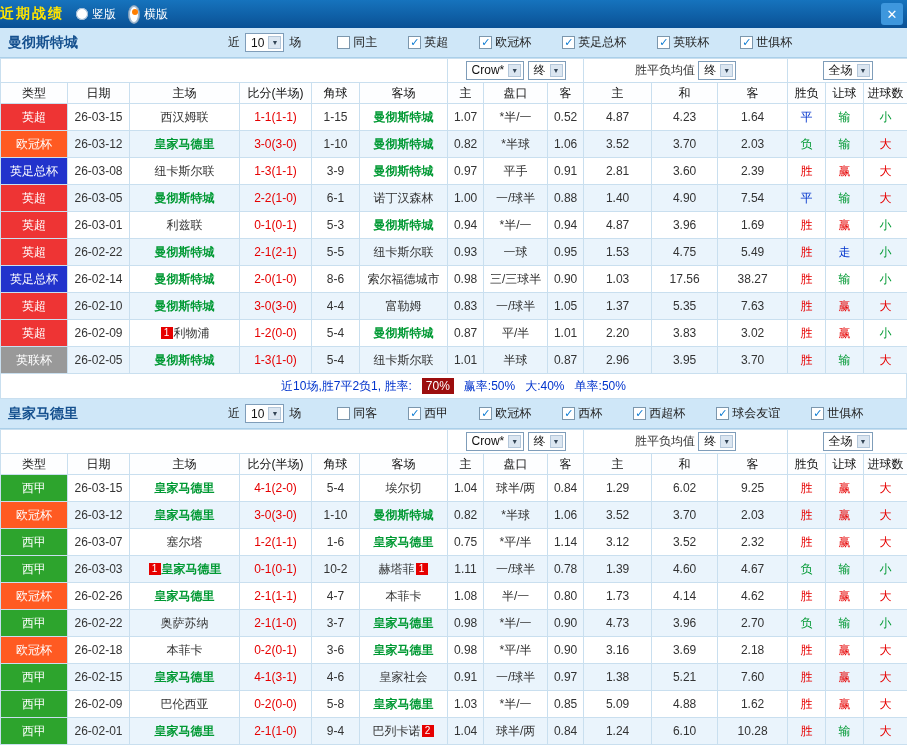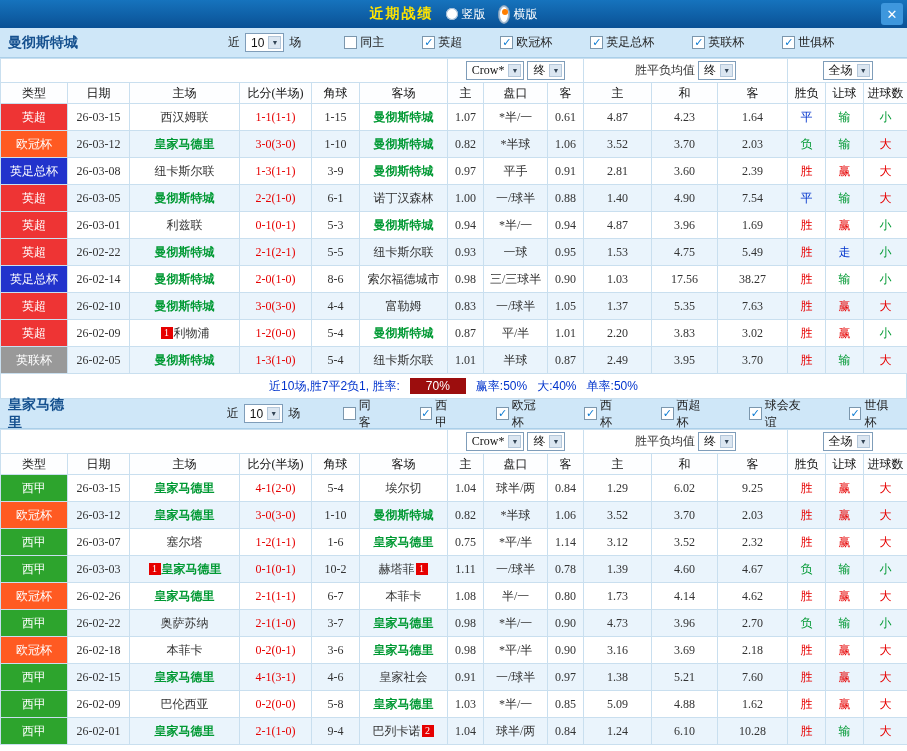--- a/index.html
+++ b/index.html
@@ -1,55 +1,55 @@
 <!DOCTYPE html>
 <html><head>
 <meta charset="utf-8">
 <style>
   * { box-sizing: border-box; }
   html,body { margin:0; padding:0; }
   body { background:#fff; font-family:"Liberation Sans","DejaVu Sans",sans-serif; font-size:12px; }
   .app { width:907px; height:751px; overflow:hidden; background:#fff; }
 
   .topbar { height:28px; background:linear-gradient(180deg,#1673bd,#0a5195); position:relative;
-            display:flex; align-items:center; justify-content:center; gap:12px; }
+            display:flex; align-items:center; gap:12px; }
   .topbar .title { color:#ffe400; font-weight:bold; font-size:14px; letter-spacing:2px; }
   .radio { display:inline-flex; align-items:center; gap:4px; color:#fff; cursor:pointer; }
   .rdo { width:12px; height:12px; border-radius:50%; background:#fff; box-shadow:inset 0 0 0 1px #9bb8d4; position:relative; }
   .rdo.sel::after { content:''; position:absolute; left:3px; top:3px; width:6px; height:6px; border-radius:50%; background:#ff7e00; }
   .closebtn { position:absolute; right:4px; top:3px; width:22px; height:22px; border-radius:3px; background:#3e97dd;
               color:#fff; font-size:13px; display:flex; align-items:center; justify-content:center; cursor:pointer; }
 
   .teambar { height:30px; background:#cfe7f8; border-bottom:1px solid #aacfe9; display:flex; align-items:center; padding:0 8px; }
   .teamname { color:#15508e; font-size:14px; font-weight:bold; }
   .filters { display:flex; align-items:center; gap:5px; margin-left:150px; color:#222; }
-  .fitem { display:inline-flex; align-items:center; gap:3px; margin-left:7px; cursor:pointer;padding-left:31px; }
+  .fitem { display:inline-flex; align-items:center; gap:3px; cursor:pointer;padding-left:31px; }
   .chk { width:13px; height:13px; background:#fff; border:1px solid #7c97ad; display:inline-flex; align-items:center;
          justify-content:center; font-size:11px; font-weight:bold; color:#0a7ad2; line-height:1; }
   .checkswrap { display:inline-flex; align-items:center; }
 
   .sel { display:inline-flex; align-items:center; gap:4px; border:1px solid #7f9db9; background:#fff; height:19px;
          padding:0 2px 0 5px; cursor:pointer; color:#111; }
   .sel .arr { width:13px; height:13px; background:#dbe6f1; border:1px solid #b3c6d9; font-size:7px; color:#334455;
               display:inline-flex; align-items:center; justify-content:center; }
 
-  table.grid { width:907px; border-collapse:collapse; table-layout:fixed;font-family:Liberation Serif, serif; }
+  table.grid { width:907px; border-collapse:collapse; table-layout:fixed; }
   .grid td { border:1px solid #c9dfef; text-align:center; height:27px; padding:0; overflow:hidden; white-space:nowrap; color:#333; }
   tr.subhead td { height:24px; }
   tr.colshead td { height:21px; color:#111; background:#fdfeff;text-align:center; }
   tr.alt td { background:#eaf4fc; }
   td.typec { color:#fff; }
   td.score { color:#e60000; }
   .hl { color:#009933; font-weight:bold; }
   .rc { display:inline-block; width:12px; height:12px; line-height:12px; background:#e60000; color:#fff; font-size:10px;
         margin:0 1px; vertical-align:1px; text-align:center; }
 
   .summary { height:25px; border:1px solid #c9dfef; border-top:none; display:flex; align-items:center;
              justify-content:center; gap:10px; color:#0033cc; }
-  .win-badge { background:#9c0d0d; color:#fff; padding:1px 16px; }
+  .win-badge { background:#9c0d0d; color:#fff; padding:1px 4px; }
 </style>
 </head>
 <body>
 
 <div class="app">
 
   <div class="topbar">
     <span class="title">近期战绩</span>
     <span class="radio">
       <span class="rdo"></span>
@@ -168,21 +168,21 @@
       <tbody id="rows-0">
           <tr>
             <td class="typec" style="background: rgb(238, 52, 52);">英超</td>
             <td>26-03-15</td>
             <td><span>西汉姆联</span></td>
             <td class="score">1-1(1-1)</td>
             <td>1-15</td>
             <td><span class="hl">曼彻斯特城</span></td>
             <td>1.07</td>
             <td>*半/一</td>
-            <td>0.61</td>
+            <td>0.52</td>
             <td>4.87</td>
             <td>4.23</td>
             <td>1.64</td>
             <td style="color: rgb(0, 51, 204);">平</td>
             <td style="color: rgb(0, 153, 51);">输</td>
             <td style="color: rgb(0, 153, 51);">小</td>
           </tr>
           <tr class="alt">
             <td class="typec" style="background: rgb(255, 90, 34);">欧冠杯</td>
             <td>26-03-12</td>
@@ -322,21 +322,21 @@
           <tr class="alt">
             <td class="typec" style="background: rgb(153, 153, 153);">英联杯</td>
             <td>26-02-05</td>
             <td><span class="hl">曼彻斯特城</span></td>
             <td class="score">1-3(1-0)</td>
             <td>5-4</td>
             <td><span>纽卡斯尔联</span></td>
             <td>1.01</td>
             <td>半球</td>
             <td>0.87</td>
-            <td>2.49</td>
+            <td>2.96</td>
             <td>3.95</td>
             <td>3.70</td>
             <td style="color: rgb(230, 0, 0);">胜</td>
             <td style="color: rgb(0, 153, 51);">输</td>
             <td style="color: rgb(230, 0, 0);">大</td>
           </tr>
         </tbody>
     </table>
     <div class="summary">
       <span>近10场,胜7平2负1, 胜率:</span>
@@ -519,21 +519,21 @@
             <td>4.67</td>
             <td style="color: rgb(0, 153, 51);">负</td>
             <td style="color: rgb(0, 153, 51);">输</td>
             <td style="color: rgb(0, 153, 51);">小</td>
           </tr>
           <tr>
             <td class="typec" style="background: rgb(255, 90, 34);">欧冠杯</td>
             <td>26-02-26</td>
             <td><span class="hl">皇家马德里</span></td>
             <td class="score">2-1(1-1)</td>
-            <td>6-7</td>
+            <td>4-7</td>
             <td><span>本菲卡</span></td>
             <td>1.08</td>
             <td>半/一</td>
             <td>0.80</td>
             <td>1.73</td>
             <td>4.14</td>
             <td>4.62</td>
             <td style="color: rgb(230, 0, 0);">胜</td>
             <td style="color: rgb(230, 0, 0);">赢</td>
             <td style="color: rgb(230, 0, 0);">大</td>

